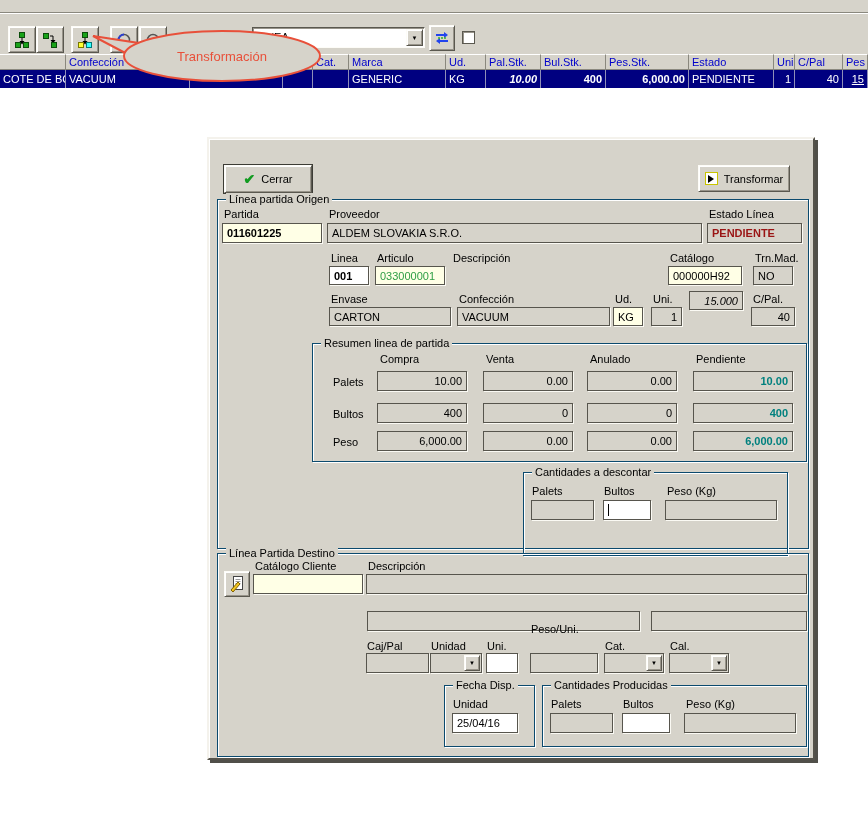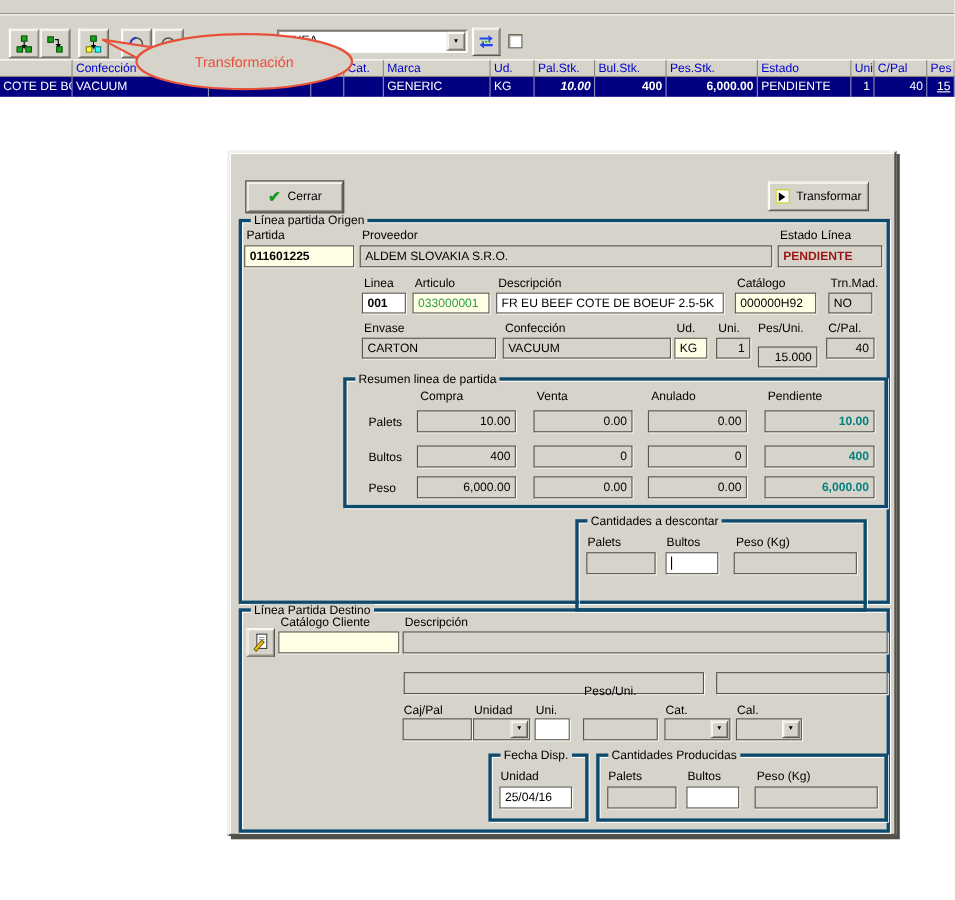--- a/index.html
+++ b/index.html
@@ -32,21 +32,21 @@
   
   .dialog{position:absolute;left:207px;top:137px;width:608px;height:623px;background:#d6d3ca;box-sizing:border-box;
           border:2px solid;border-color:#f4f2ec #55534b #55534b #f4f2ec;
           box-shadow:3px 3px 0 #504f49, inset 1px 1px 0 #fff;}
   .titlebar{position:absolute;left:0;top:0;right:0;height:21px;background:linear-gradient(90deg,#0a1e80,#2746a8);
             color:#fff;font-weight:bold;line-height:21px;padding-left:6px;box-sizing:border-box;}
   .xbtn{position:absolute;right:3px;top:3px;width:17px;height:15px;text-align:center;line-height:13px;
         font-size:9px;font-weight:bold;color:#000;box-sizing:border-box;}
   .btn3d{position:absolute;display:flex;align-items:center;justify-content:center;gap:6px;cursor:default;box-sizing:border-box;}
   .btn-default{outline:1px solid #3d3c36;}
-  .grpbox{position:absolute;border:3px solid #0c4a6e;box-shadow:1px 1px 0 #ffffff, inset 1px 1px 0 #ffffff;box-sizing:border-box;padding-left:18px;}
+  .grpbox{position:absolute;border:1px solid #0c4a6e;box-shadow:1px 1px 0 #ffffff, inset 1px 1px 0 #ffffff;box-sizing:border-box;padding-left:18px;}
   .legend{position:absolute;top:-7px;left:8px;background:#d6d3ca;padding:0 3px;white-space:nowrap;}
   .lbl{position:absolute;white-space:nowrap;}
   .fld{position:absolute;box-sizing:border-box;height:20px;border:1px solid #57554d;box-shadow:1px 1px 0 #fbfaf4;
        background:#d6d3ca;padding:3px 4px 0;white-space:nowrap;overflow:hidden;}
   .fld.white{background:#ffffff;}
   .fld.cream{background:#ffffe6;}
   .fld.num{text-align:right;}
   .fld.bold{font-weight:bold;}
   .fld.red{color:#9a1414;font-weight:bold;}
   .fld.green{color:#2f9e44;}
@@ -186,36 +186,35 @@
     <span class="lbl" style="left:120px;top:69px;">Proveedor</span>
     <div class="fld" style="left:118px;top:84px;width:375px;">ALDEM SLOVAKIA S.R.O.</div>
     <span class="lbl" style="left:500px;top:69px;">Estado Línea</span>
     <div class="fld red" style="left:498px;top:84px;width:95px;">PENDIENTE</div>
 
     <span class="lbl" style="left:122px;top:113px;">Linea</span>
     <div class="fld white bold" style="left:120px;top:127px;width:40px;height:19px;">001</div>
     <span class="lbl" style="left:168px;top:113px;">Articulo</span>
     <div class="fld cream green" style="left:166px;top:127px;width:70px;height:19px;">033000001</div>
     <span class="lbl" style="left:244px;top:113px;">Descripción</span>
-    <div class="fld white" style="left:242px;top:127px;width:207px;height:19px;">FR EU BEEF COTE DE BOEUF 2.5-5K</div>
     <span class="lbl" style="left:461px;top:113px;">Catálogo</span>
     <div class="fld cream" style="left:459px;top:127px;width:74px;height:19px;">000000H92</div>
     <span class="lbl" style="left:546px;top:113px;">Trn.Mad.</span>
     <div class="fld" style="left:544px;top:127px;width:40px;height:19px;">NO</div>
 
     <span class="lbl" style="left:122px;top:154px;">Envase</span>
     <div class="fld" style="left:120px;top:168px;width:122px;height:19px;">CARTON</div>
     <span class="lbl" style="left:250px;top:154px;">Confección</span>
     <div class="fld" style="left:248px;top:168px;width:153px;height:19px;">VACUUM</div>
     <span class="lbl" style="left:406px;top:154px;">Ud.</span>
     <div class="fld cream" style="left:404px;top:168px;width:30px;height:19px;">KG</div>
     <span class="lbl" style="left:444px;top:154px;">Uni.</span>
     <div class="fld num" style="left:442px;top:168px;width:31px;height:19px;">1</div>
     <span class="lbl" style="left:480px;top:154px;">Pes/Uni.</span>
-    <div class="fld num" style="left:480px;top:176px;width:54px;height:19px;">15.000</div>
+    <div class="fld num" style="left:480px;top:152px;width:54px;height:19px;font-style:italic;">15.000</div>
     <span class="lbl" style="left:544px;top:154px;">C/Pal.</span>
     <div class="fld num" style="left:542px;top:168px;width:44px;height:19px;">40</div>
 
     <div class="grpbox" style="left:103px;top:204px;width:495px;height:119px;">
       <span class="legend">Resumen  linea de partida</span>
     <span class="lbl" style="left: 67px; top: 9px;">Compra</span>
         <span class="lbl" style="left: 173px; top: 9px;">Venta</span>
         <span class="lbl" style="left: 277px; top: 9px;">Anulado</span>
         <span class="lbl" style="left: 383px; top: 9px;">Pendiente</span>
         <span class="lbl" style="left: 20px; top: 32px;">Palets</span>

